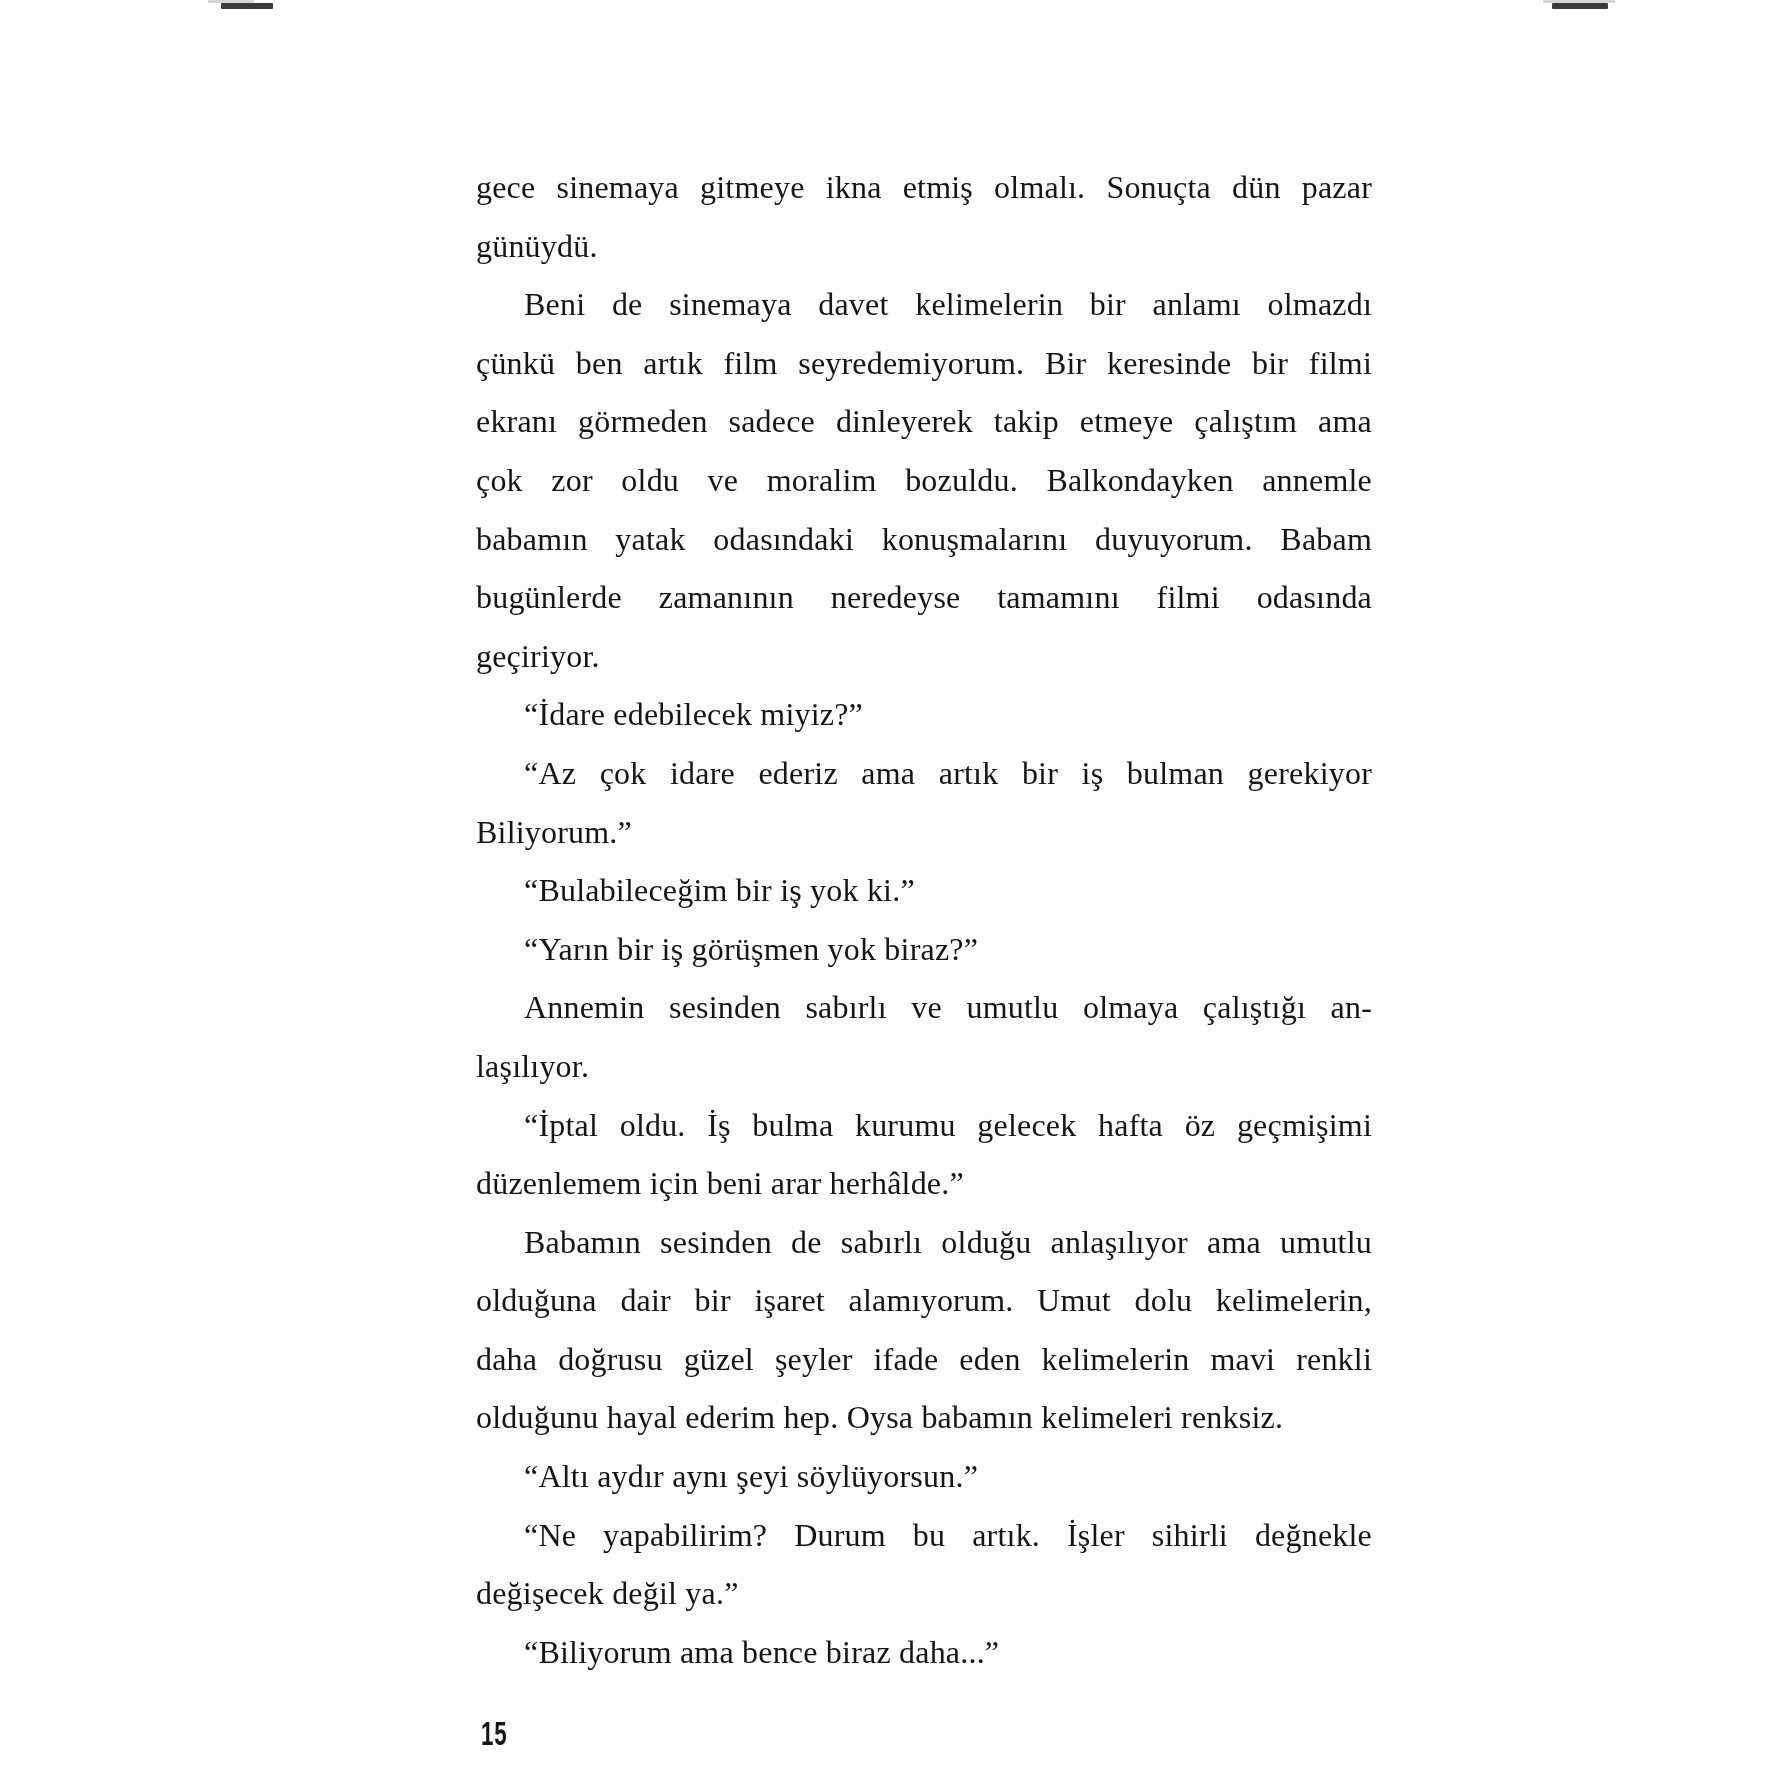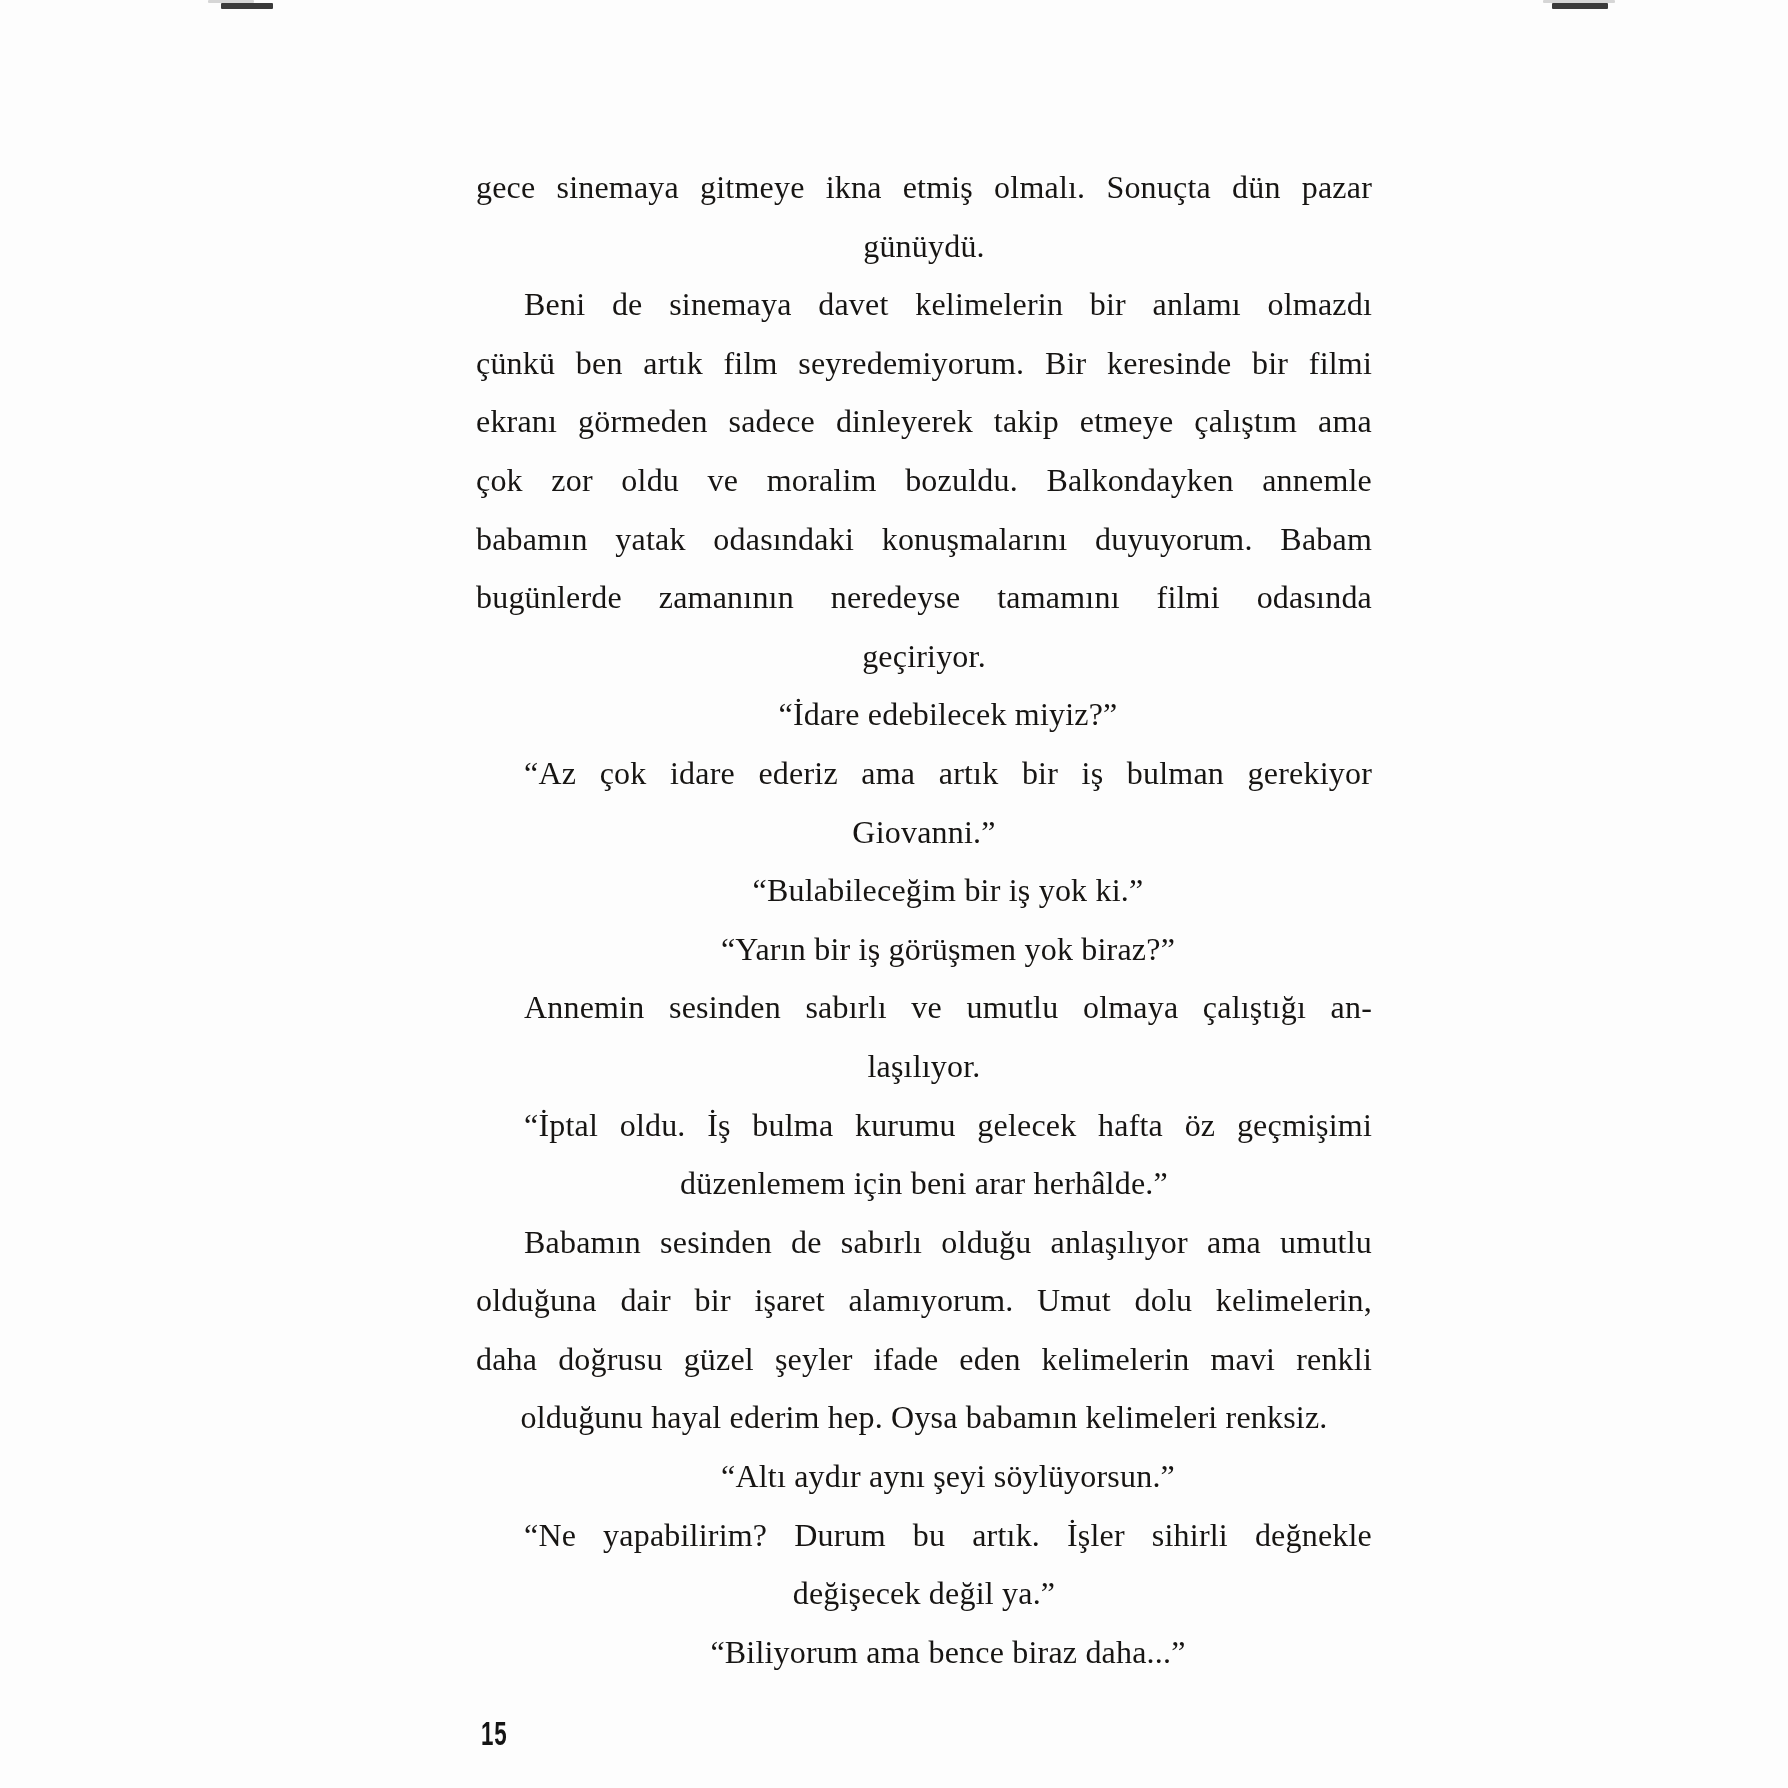--- a/index.html
+++ b/index.html
@@ -43,21 +43,21 @@
     width: 896px;
     font-family: "Liberation Serif", "DejaVu Serif", serif;
     font-size: 32px;
     color: #171513;
     letter-spacing: 0.2px;
   }
   .paragraph { margin: 0; }
   .line {
     height: 58.6px;
     line-height: 58.6px;
-    text-align: center;
+    text-align: left;
   }
   .line.j {
     text-align: justify;
     text-align-last: justify;
   }
   .line.indent {
     text-indent: 48px;
   }
 
   .page-number {
@@ -98,21 +98,21 @@
         <div class="line j">çok zor oldu ve moralim bozuldu. Balkondayken annemle</div>
         <div class="line j">babamın yatak odasındaki konuşmalarını duyuyorum. Babam</div>
         <div class="line j">bugünlerde zamanının neredeyse tamamını filmi odasında</div>
         <div class="line">geçiriyor.</div>
       </div>
       <div class="paragraph">
         <div class="line indent">“İdare edebilecek miyiz?”</div>
       </div>
       <div class="paragraph">
         <div class="line j indent">“Az çok idare ederiz ama artık bir iş bulman gerekiyor</div>
-        <div class="line">Giovanni.”</div>
+        <div class="line">Biliyorum.”</div>
       </div>
       <div class="paragraph">
         <div class="line indent">“Bulabileceğim bir iş yok ki.”</div>
       </div>
       <div class="paragraph">
         <div class="line indent">“Yarın bir iş görüşmen yok biraz?”</div>
       </div>
       <div class="paragraph">
         <div class="line j indent">Annemin sesinden sabırlı ve umutlu olmaya çalıştığı an-</div>
         <div class="line">laşılıyor.</div>

